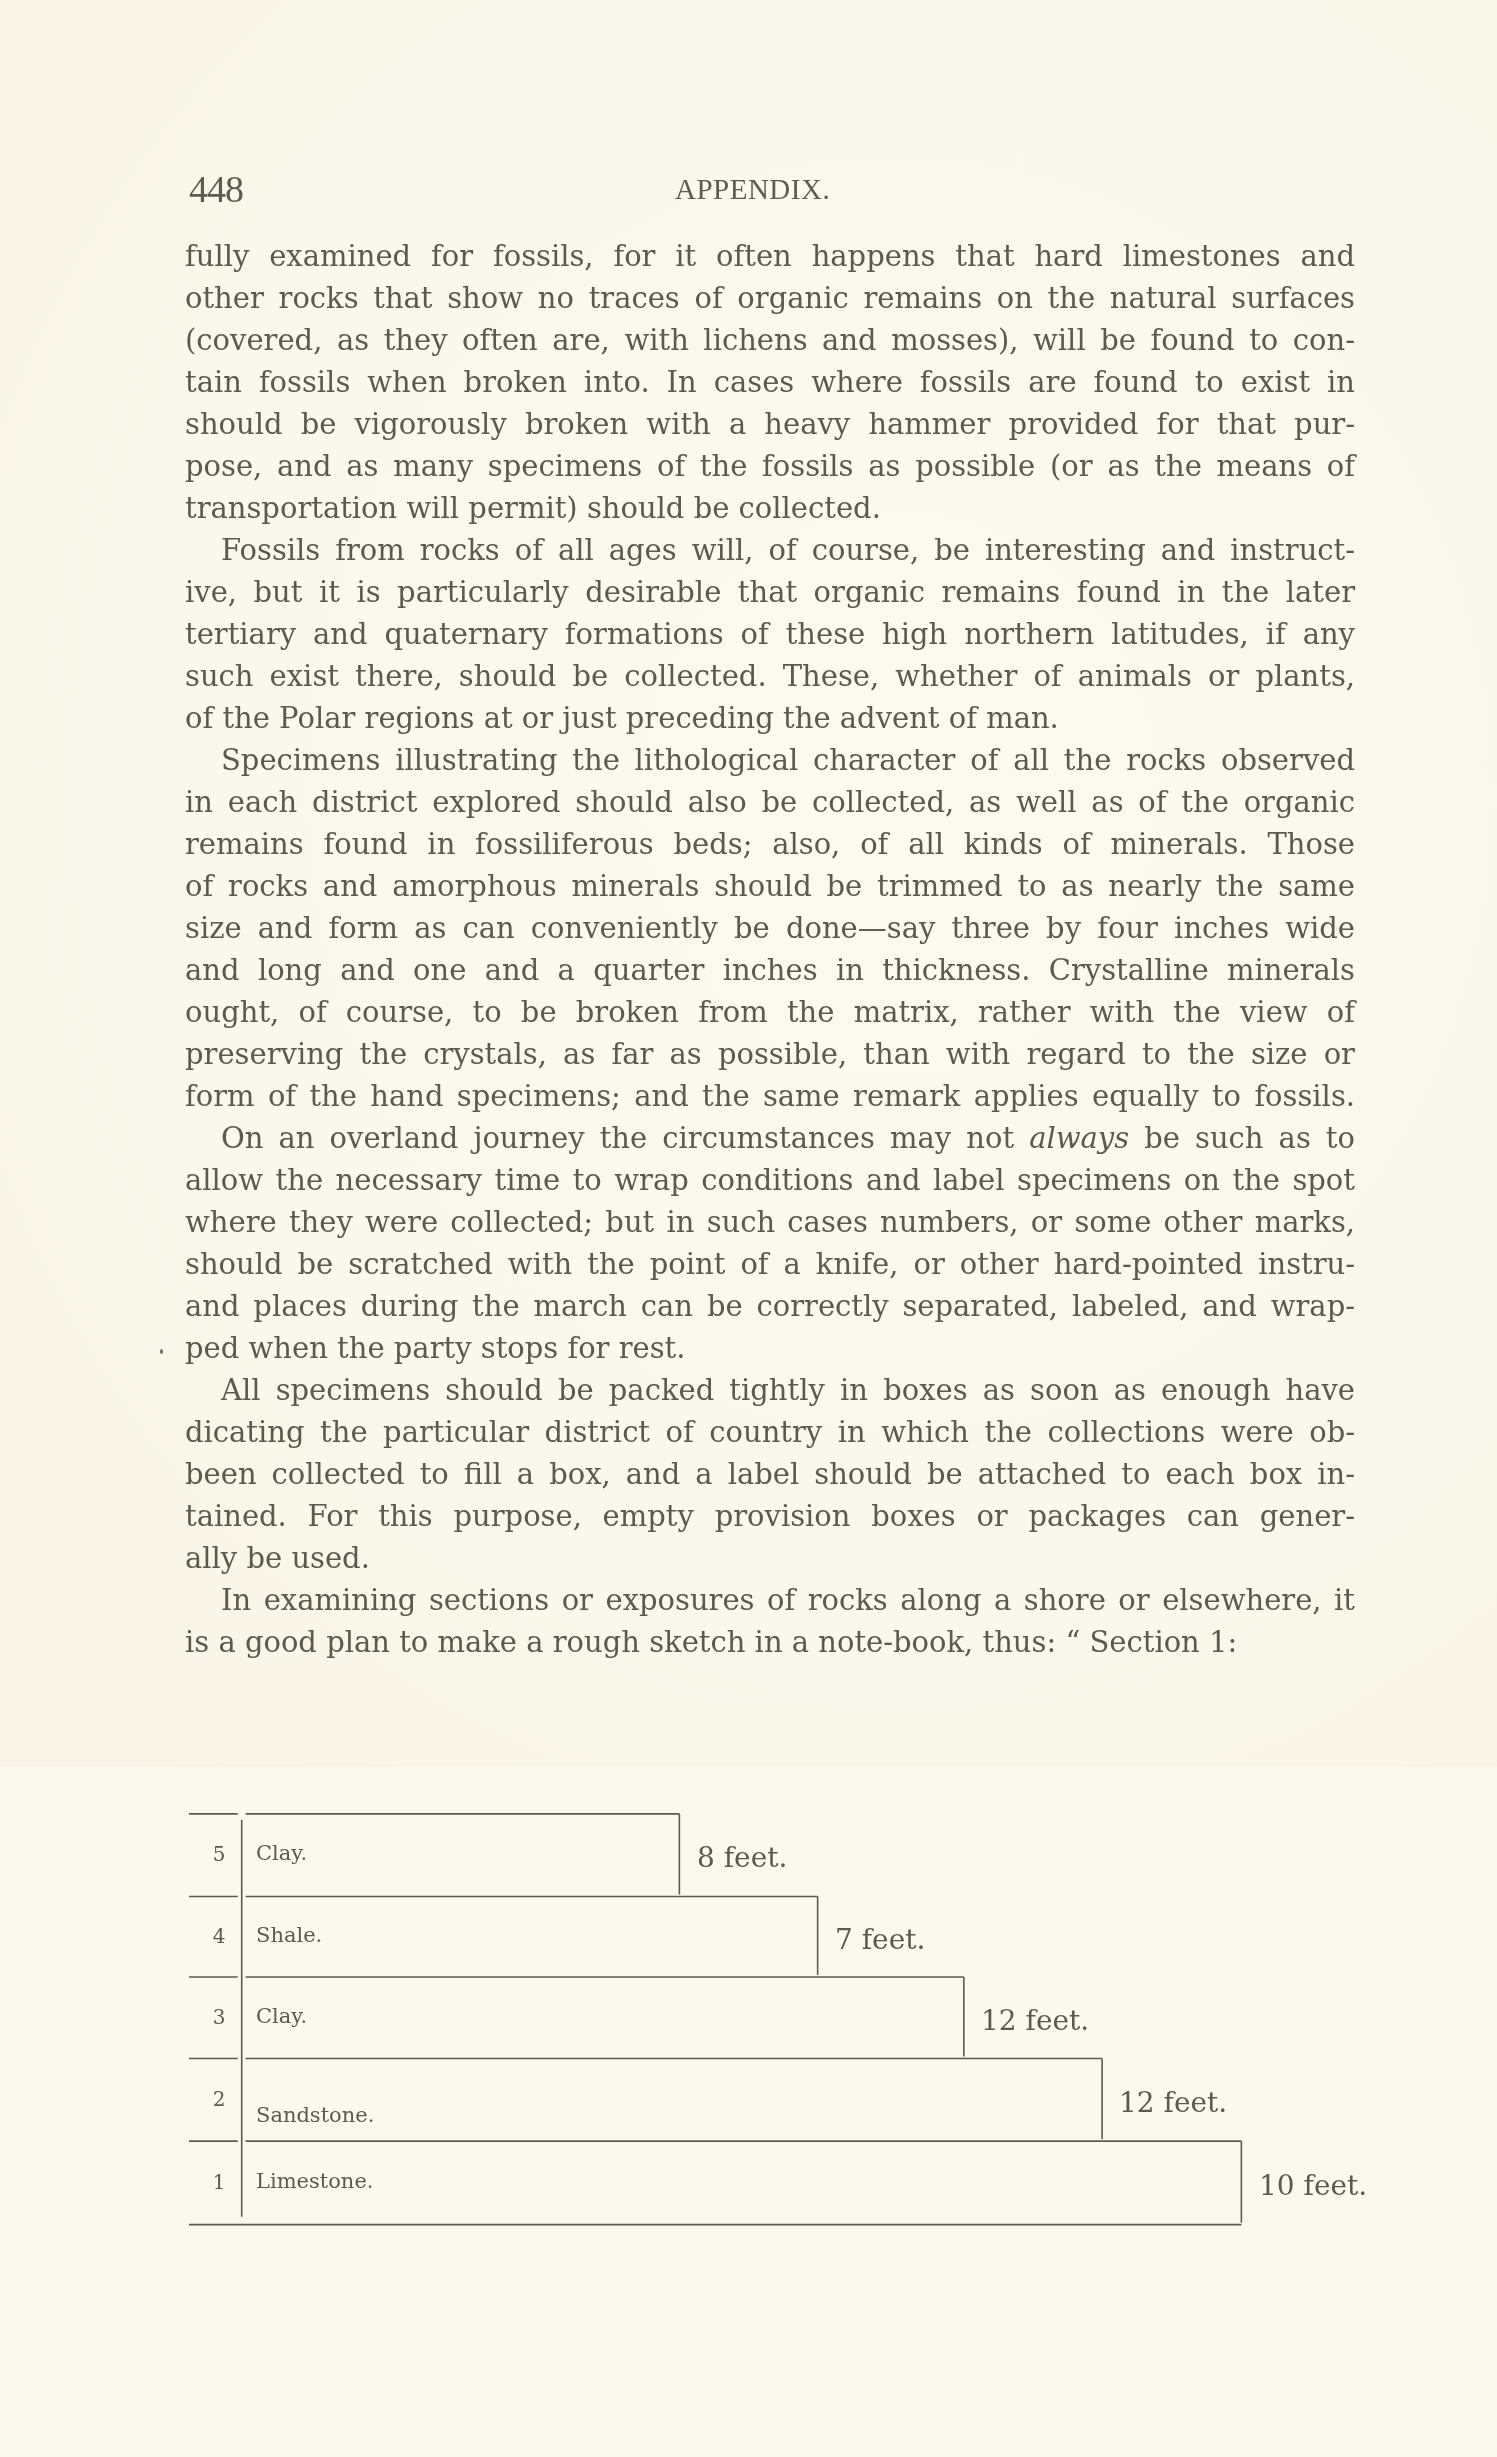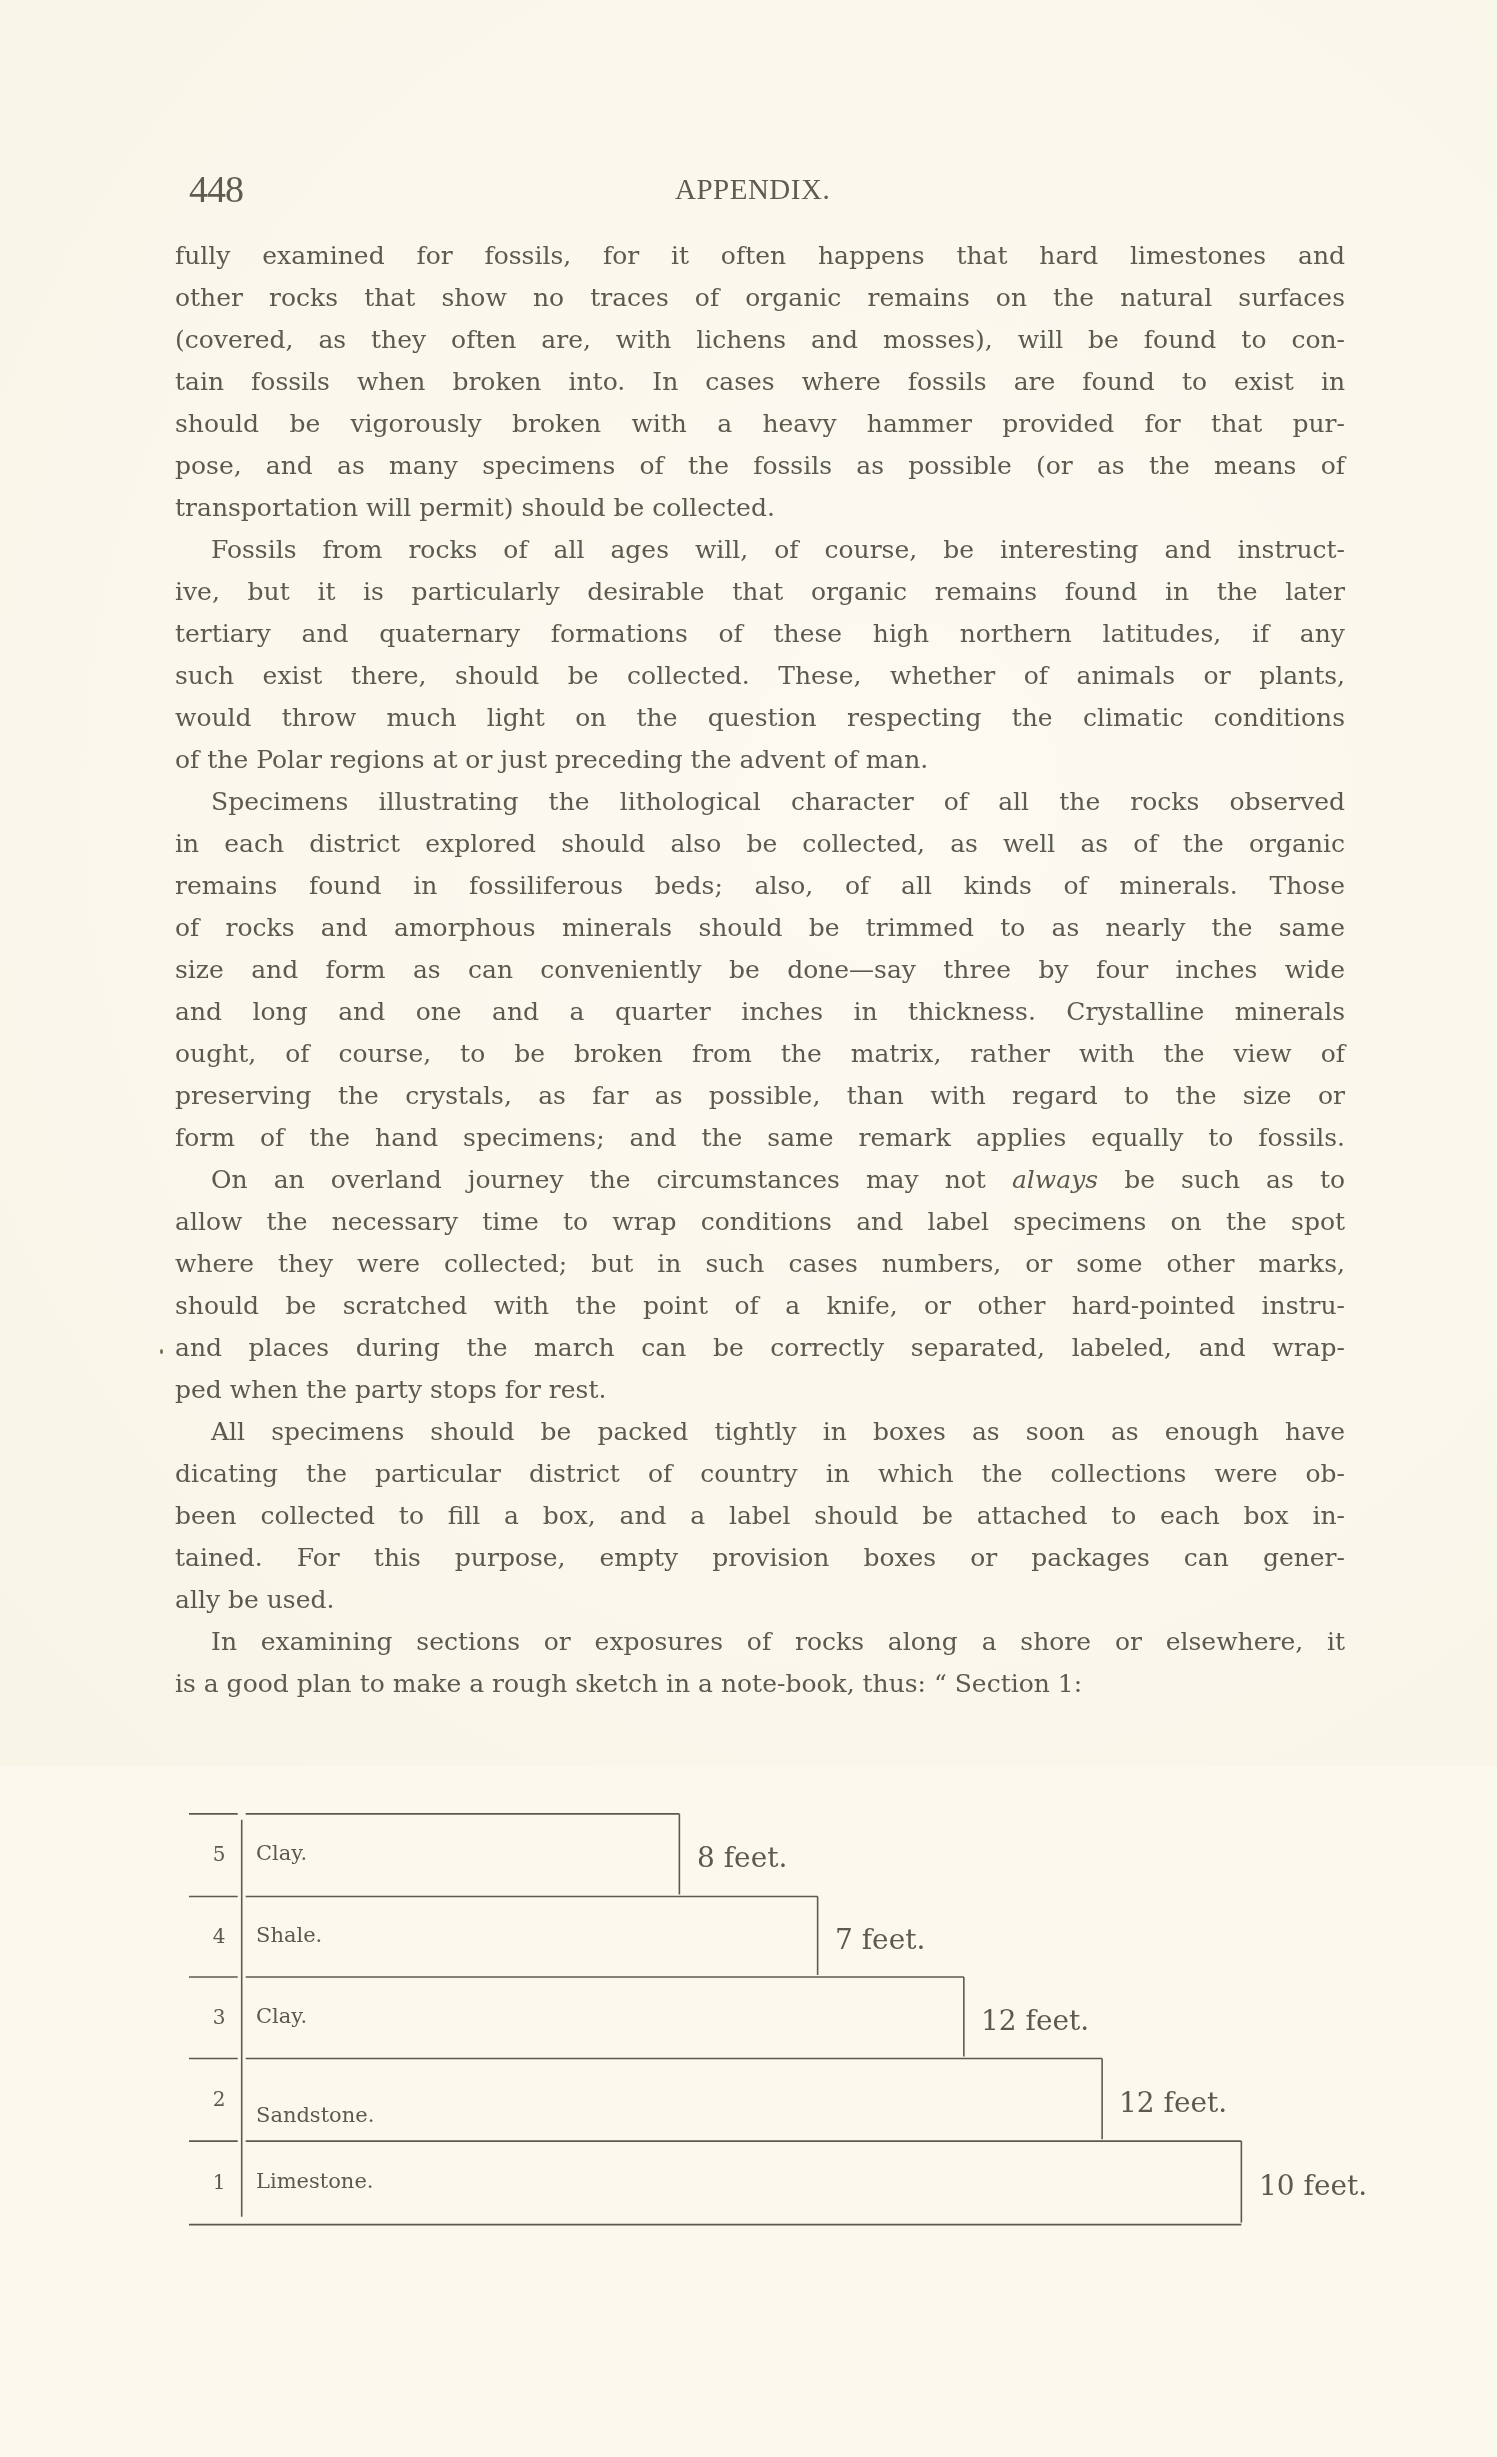--- a/index.html
+++ b/index.html
@@ -43,25 +43,25 @@
       left: 486px;
       top: 4px;
       font-family: "Liberation Serif", serif;
       font-size: 29px;
       line-height: 36px;
       color: #5e5c50;
       letter-spacing: 0.5px;
     }
     .body-text {
       position: absolute;
-      left: 175px;
+      left: 185px;
       top: 235px;
       width: 1170px;
       font-family: "DejaVu Serif", serif;
-      font-size: 25px;
+      font-size: 29px;
       line-height: 42px;
       text-align: justify;
       color: #5c5a4e;
     }
     .line {
       display: block;
       height: 42px;
       white-space: nowrap;
       text-align-last: justify;
       text-align: justify;
@@ -112,21 +112,20 @@
       <span class="line">other rocks that show no traces of organic remains on the natural surfaces</span>
       <span class="line">(covered, as they often are, with lichens and mosses), will be found to con-</span>
       <span class="line">tain fossils when broken into.  In cases where fossils are found to exist in</span>
       <span class="line">should be vigorously broken with a heavy hammer provided for that pur-</span>
       <span class="line">pose, and as many specimens of the fossils as possible (or as the means of</span>
       <span class="line last">transportation will permit) should be collected.</span>
       <span class="line indent">Fossils from rocks of all ages will, of course, be interesting and instruct-</span>
       <span class="line">ive, but it is particularly desirable that organic remains found in the later</span>
       <span class="line">tertiary and quaternary formations of these high northern latitudes, if any</span>
       <span class="line">such exist there, should be collected.  These, whether of animals or plants,</span>
-      <span class="line">would throw much light on the question respecting the climatic conditions</span>
       <span class="line last">of the Polar regions at or just preceding the advent of man.</span>
       <span class="line indent">Specimens illustrating the lithological character of all the rocks observed</span>
       <span class="line">in each district explored should also be collected, as well as of the organic</span>
       <span class="line">remains found in fossiliferous beds; also, of all kinds of minerals.  Those</span>
       <span class="line">of rocks and amorphous minerals should be trimmed to as nearly the same</span>
       <span class="line">size and form as can conveniently be done—say three by four inches wide</span>
       <span class="line">and long and one and a quarter inches in thickness.  Crystalline minerals</span>
       <span class="line">ought, of course, to be broken from the matrix, rather with the view of</span>
       <span class="line">preserving the crystals, as far as possible, than with regard to the size or</span>
       <span class="line">form of the hand specimens; and the same remark applies equally to fossils.</span>

